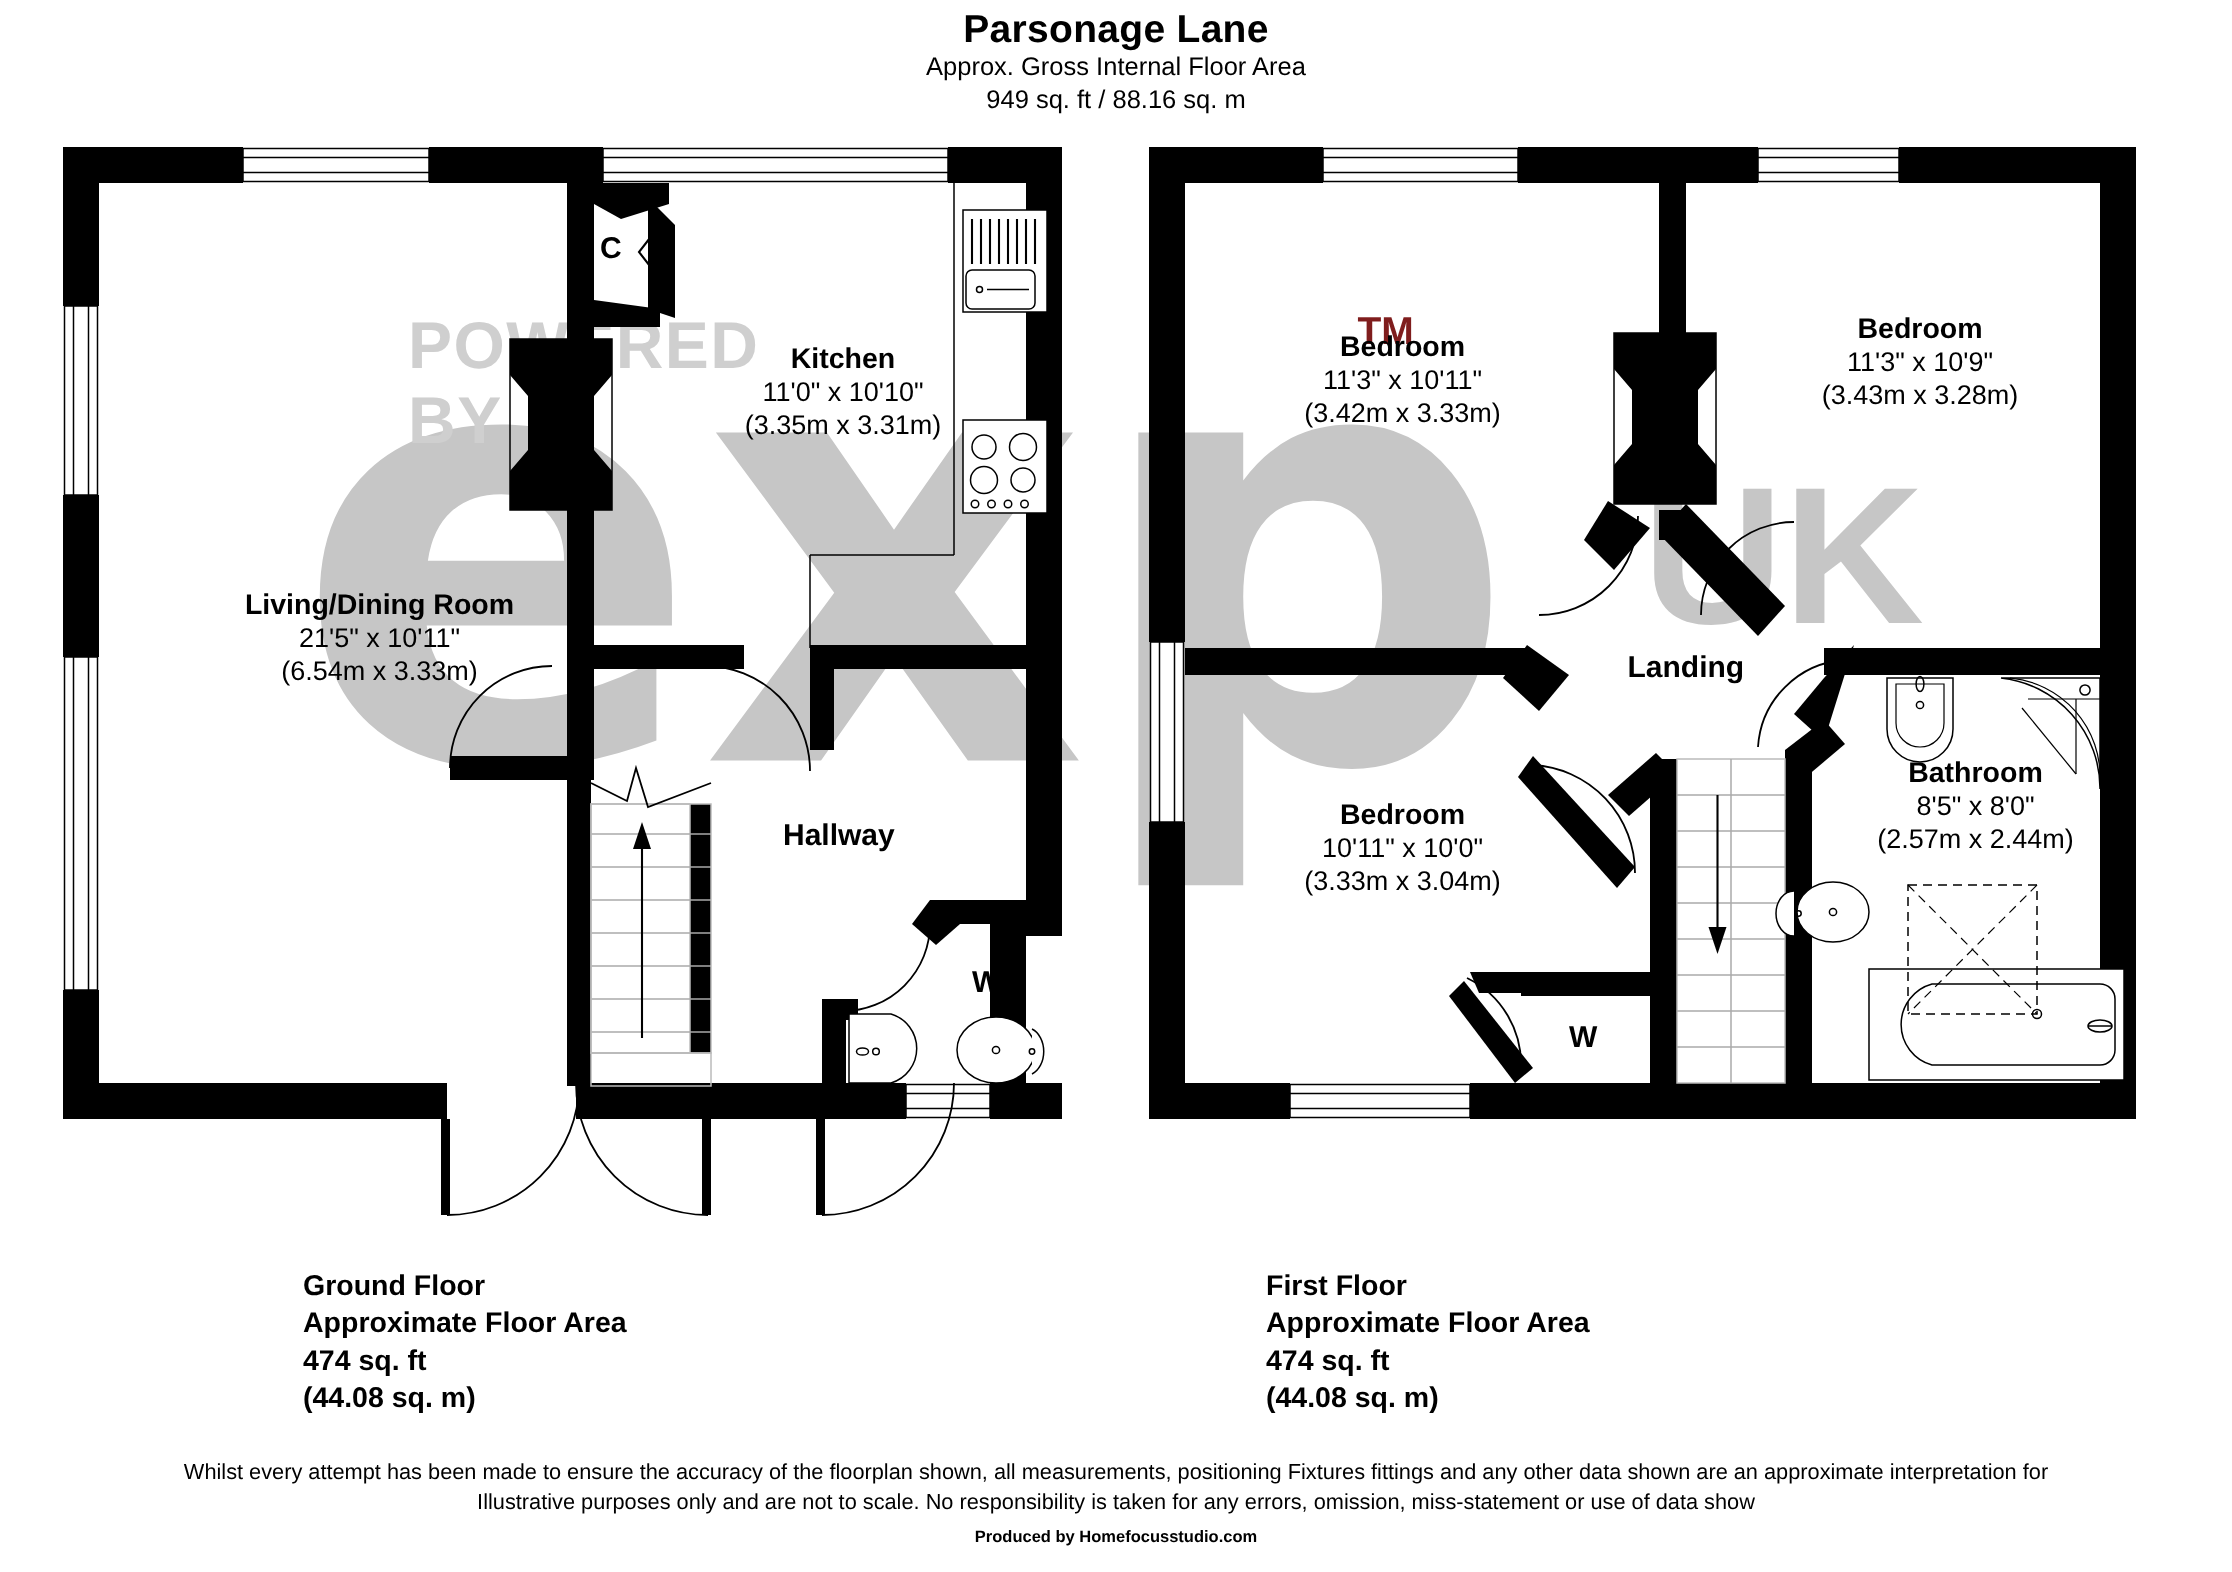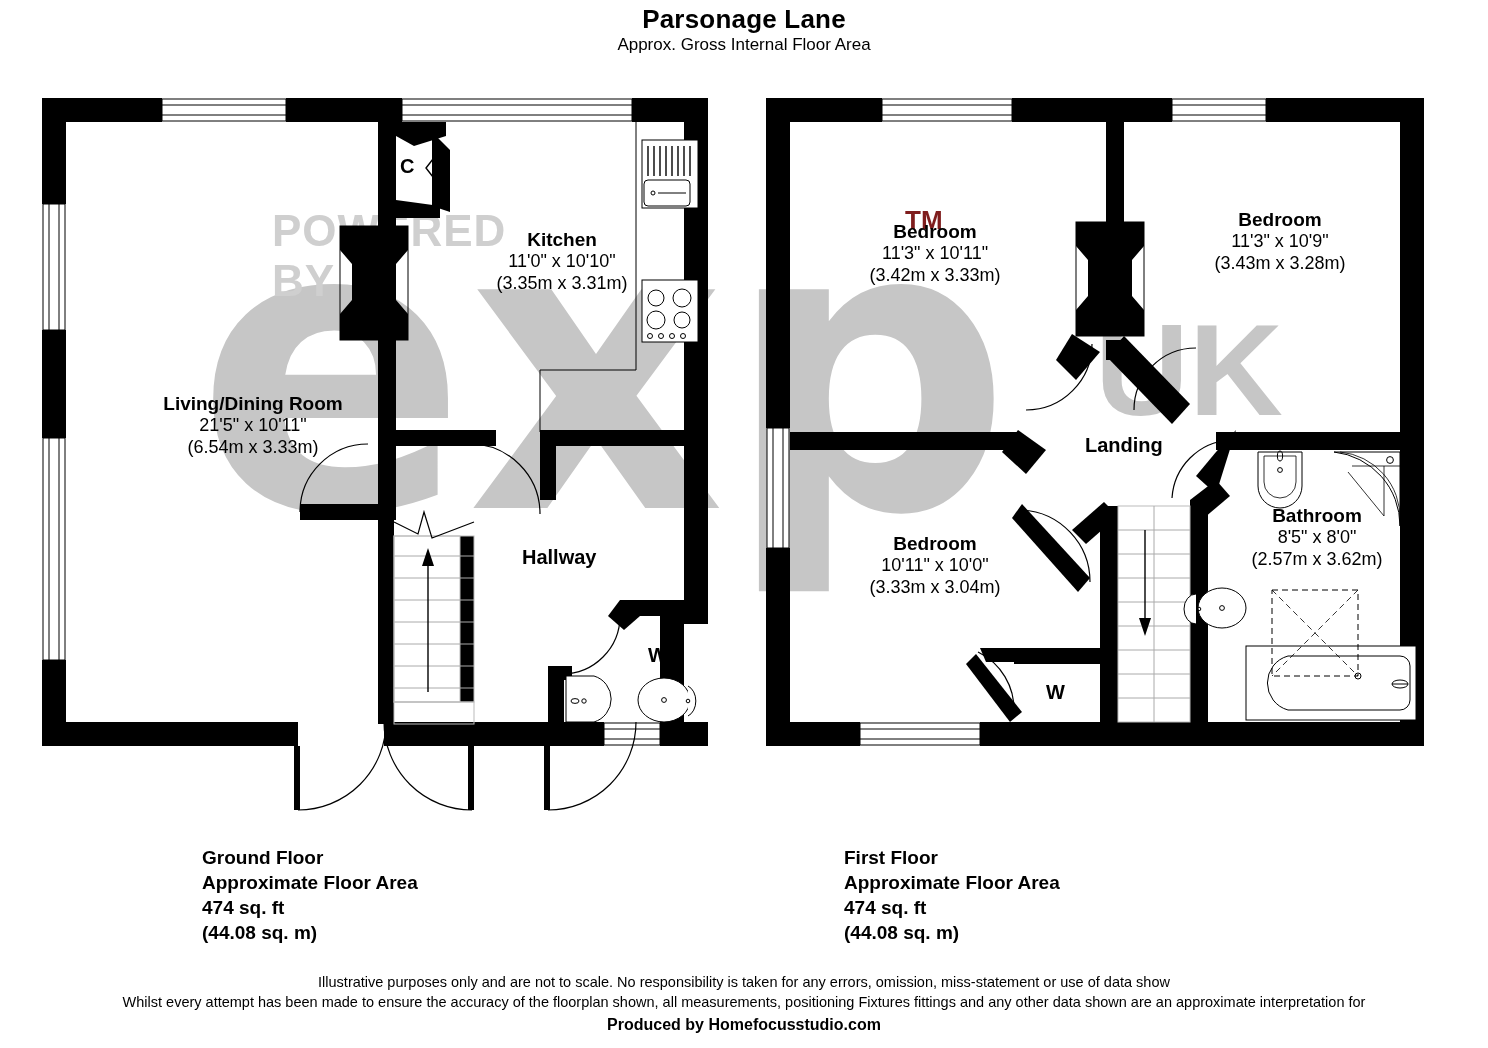--- a/index.html
+++ b/index.html
@@ -86,21 +86,21 @@
     position: absolute;
     left: 0;
     width: 1488px;
     text-align: center;
   }
   .disclaimer {
     font-size: 14.5px;
     line-height: 20px;
   }
   .producer {
-    font-size: 16px;
+    font-size: 11px;
     font-weight: bold;
     line-height: 22px;
     padding-top: 2px;
   }
 
   
   .watermark {
     position: absolute;
     pointer-events: none;
     user-select: none;
@@ -143,20 +143,21 @@
   }
 </style>
 </head>
 <body>
 
 <div id="page">
 
   <div class="header">
     <div class="title">Parsonage Lane</div>
     <div class="subtitle">Approx. Gross Internal Floor Area</div>
+    <div class="subtitle">949 sq. ft / 88.16 sq. m</div>
   </div>
 
   <div class="watermark">
     <div class="wm-exp">exp</div>
     <div class="wm-powered">POWERED BY</div>
     <div class="wm-uk">UK</div>
     <div class="wm-tm">TM</div>
   </div>
 
   <svg class="plan-svg" width="1488" height="1048" viewBox="0 0 1488 1048">
@@ -486,21 +487,21 @@
 
   <div class="room-label" style="left:810px; top:532px; width:250px;">
     <span class="rname">Bedroom</span>
     <span class="rdim">10'11" x 10'0"</span>
     <span class="rdim">(3.33m x 3.04m)</span>
   </div>
 
   <div class="room-label" style="left:1192px; top:504px; width:250px;">
     <span class="rname">Bathroom</span>
     <span class="rdim">8'5" x 8'0"</span>
-    <span class="rdim">(2.57m x 3.62m)</span>
+    <span class="rdim">(2.57m x 2.44m)</span>
   </div>
 
   <div class="tag-label" style="left:1085px; top:434px;">Landing</div>
 
   <div class="tag-label" style="left:1046px; top:681px;">W</div>
 
   <div class="floor-caption" style="left:202px; top:845px; width:460px;">
     <div>Ground Floor</div>
     <div>Approximate Floor Area</div>
     <div>474 sq. ft</div>
@@ -508,18 +509,18 @@
   </div>
 
   <div class="floor-caption" style="left:844px; top:845px; width:460px;">
     <div>First Floor</div>
     <div>Approximate Floor Area</div>
     <div>474 sq. ft</div>
     <div>(44.08 sq. m)</div>
   </div>
 
   <div class="footer" style="top:972px;">
+    <div class="disclaimer">Whilst every attempt has been made to ensure the accuracy of the floorplan shown, all measurements, positioning Fixtures fittings and any other data shown are an approximate interpretation for</div>
     <div class="disclaimer">Illustrative purposes only  and are not to scale. No responsibility is taken for any errors, omission, miss-statement or use of data show</div>
-    <div class="disclaimer">Whilst every attempt has been made to ensure the accuracy of the floorplan shown, all measurements, positioning Fixtures fittings and any other data shown are an approximate interpretation for</div>
     <div class="producer">Produced by Homefocusstudio.com</div>
   </div>
 
 </div>
 
 </body></html>

